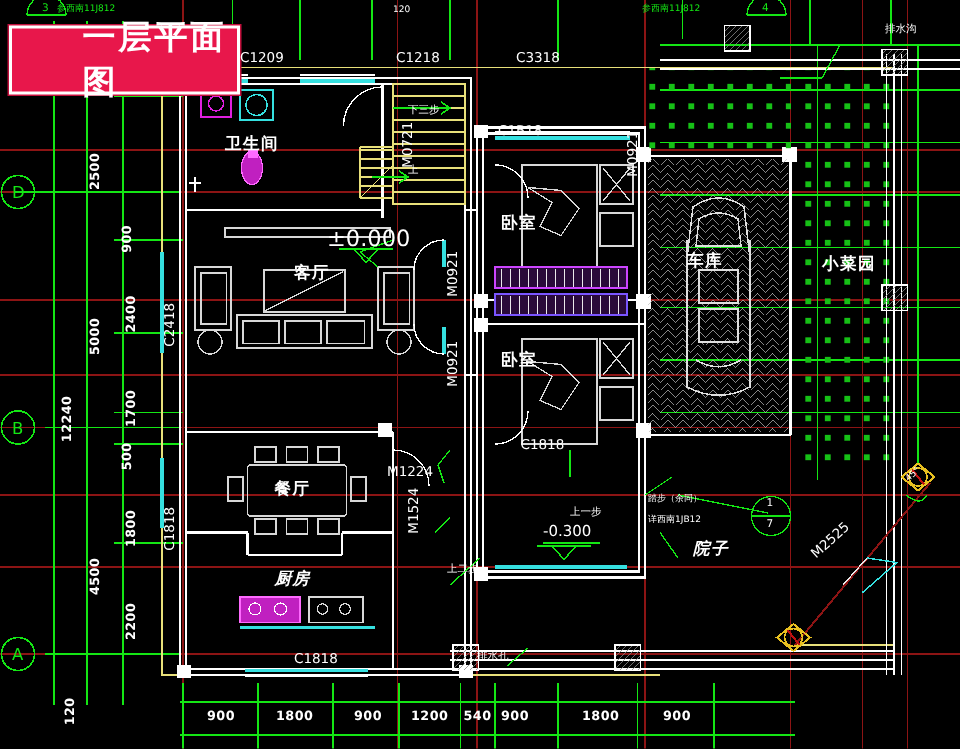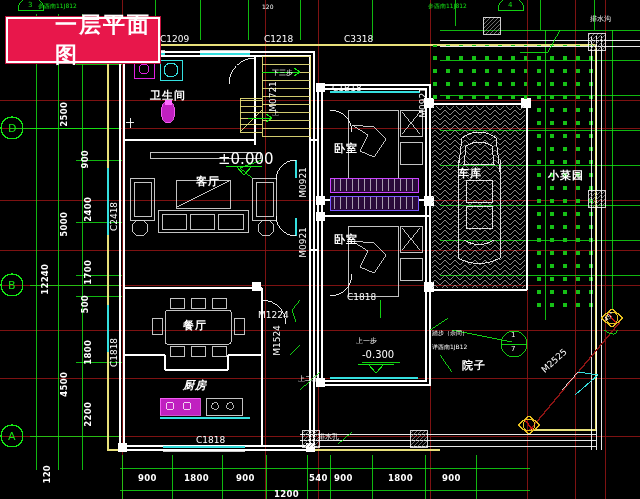--- a/index.html
+++ b/index.html
@@ -392,21 +392,21 @@
   <div>
 
     <div class="txt room" style="left:150px;top:90px;text-align:right;">卫生间</div>
     <div class="txt room" style="left:196px;top:176px;">客厅</div>
     <div class="txt room" style="left:183px;top:320px;">餐厅</div>
     <div class="txt room" style="left:183px;top:380px;font-style:italic;">厨房</div>
     <div class="txt room" style="left:334px;top:143px;">卧室</div>
     <div class="txt room" style="left:334px;top:234px;">卧室</div>
     <div class="txt room" style="left:458px;top:168px;">车库</div>
     <div class="txt room" style="left:548px;top:170px;">小菜园</div>
-    <div class="txt room" style="left:462px;top:360px;">院子</div>
+    <div class="txt room" style="left:462px;top:360px;font-style:italic;">院子</div>
 
     <div class="txt" style="left:160px;top:35px;">C1209</div>
     <div class="txt" style="left:264px;top:35px;">C1218</div>
     <div class="txt" style="left:344px;top:35px;">C3318</div>
     <div class="txt" style="left:332px;top:84px;">C1B18</div>
     <div class="txt" style="left:347px;top:293px;">C1818</div>
     <div class="txt" style="left:196px;top:436px;">C1818</div>
     <div class="txt" style="left:258px;top:294px;margin-top:17px;">M1224</div>
 
     <div class="txt rot90" style="left:100px;top:212px;">C2418</div>
@@ -419,21 +419,21 @@
     <div class="txt" style="left:540px;top:368px;transform:rotate(-42deg);transform-origin:0 0;">M2525</div>
 
     <div class="txt tiny grn" style="left:38px;top:3px;">参西南11J812</div>
     <div class="txt small grn" style="left:28px;top:2px;">3</div>
     <div class="txt tiny grn" style="left:428px;top:3px;">参西南11J812</div>
     <div class="txt small grn" style="left:508px;top:2px;">4</div>
     <div class="txt small" style="left:558px;top:16px;margin-left:32px;">排水沟</div>
     <div class="txt" style="left:218px;top:152px;font-size:15px;">±0.000</div>
     <div class="txt small" style="left:272px;top:70px;">下三步</div>
     <div class="txt small" style="left:272px;top:110px;">上</div>
-    <div class="txt small" style="left:356px;top:338px;">上一步</div>
+    <div class="txt small" style="left:380px;top:338px;">上一步</div>
     <div class="txt" style="left:362px;top:350px;font-size:10px;">-0.300</div>
     <div class="txt small" style="left:298px;top:376px;">上二步</div>
     <div class="txt tiny" style="left:432px;top:330px;">踏步（余同）</div>
     <div class="txt tiny" style="left:432px;top:344px;">详西南1JB12</div>
     <div class="txt small" style="left:511px;top:332px;">1</div>
     <div class="txt small" style="left:511px;top:346px;">7</div>
     <div class="txt small" style="left:318px;top:434px;">排水孔</div>
     <div class="txt tiny" style="left:603px;top:318px;transform:rotate(-42deg);transform-origin:0 0;">45°</div>
     <div class="txt tiny" style="left:262px;top:4px;">120</div>
 
@@ -449,20 +449,20 @@
     <div class="txt dim rot90" style="left:76px;top:205px;">2400</div>
     <div class="txt dim rot90" style="left:76px;top:268px;">1700</div>
     <div class="txt dim rot90" style="left:76px;top:300px;">500</div>
     <div class="txt dim rot90" style="left:76px;top:348px;">1800</div>
     <div class="txt dim rot90" style="left:76px;top:410px;">2200</div>
     <div class="txt dim rot90" style="left:38px;top:470px;">120</div>
 
     <div class="txt dim" style="left:138px;top:474px;">900</div>
     <div class="txt dim" style="left:184px;top:474px;">1800</div>
     <div class="txt dim" style="left:236px;top:474px;">900</div>
-    <div class="txt dim" style="left:274px;top:490px;text-align:right;">1200</div>
+    <div class="txt dim" style="left:274px;top:474px;text-align:right;">1200</div>
     <div class="txt dim" style="left:309px;top:474px;">540</div>
     <div class="txt dim" style="left:334px;top:474px;">900</div>
     <div class="txt dim" style="left:388px;top:474px;">1800</div>
     <div class="txt dim" style="left:442px;top:474px;">900</div>
   </div>
 
 </div>
 
 </body></html>

